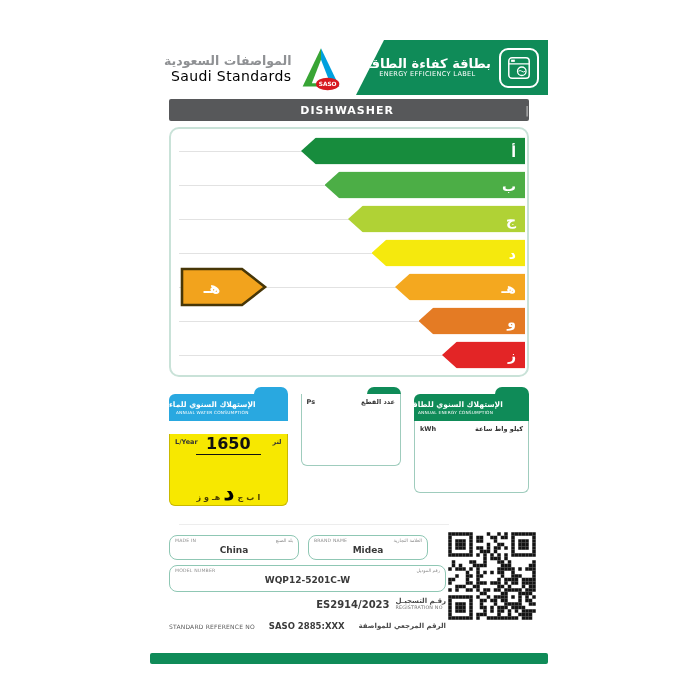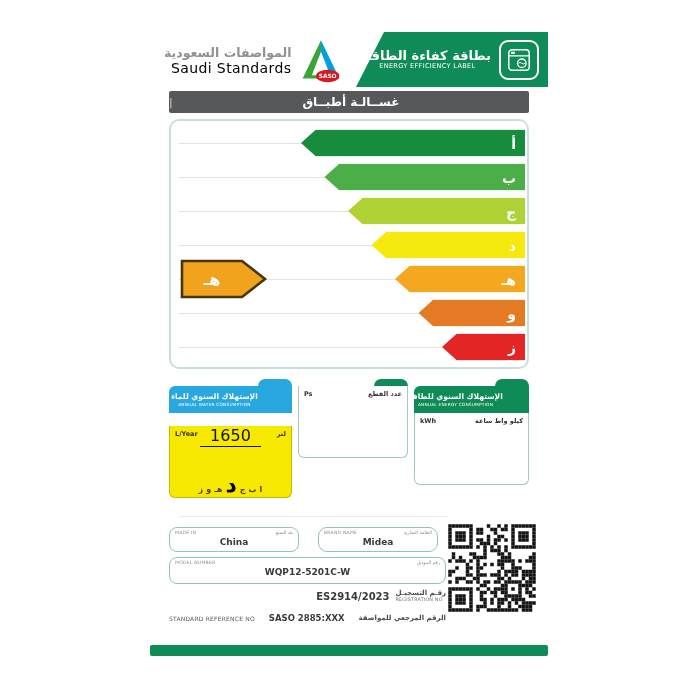--- a/index.html
+++ b/index.html
@@ -1,18 +1,18 @@
 <!DOCTYPE html>
 <html><head>
 <meta charset="utf-8">
 <style>
   html,body{margin:0;padding:0;background:#fff;}
   .page{position:relative;width:700px;height:700px;background:#fff;overflow:hidden;
         font-family:"DejaVu Sans","Liberation Sans",sans-serif;color:#222;}
-  .label{position:absolute;left:150px;top:32px;width:398px;}
+  .label{position:absolute;left:150px;top:40px;width:398px;}
   .inner{padding:0 19px;}
 
   
   .hdr{position:relative;height:55px;}
   .logo{position:absolute;left:14px;top:6px;display:flex;align-items:center;gap:5px;}
   .logo-text{text-align:right;line-height:1.15;}
   .logo-ar{font-size:12.5px;font-weight:bold;color:#8f9194;}
   .logo-en{font-size:14px;color:#000000;letter-spacing:.4px;}
   .badge{position:absolute;right:0;top:0;width:192px;height:55px;background:#0f8b58;
          clip-path:polygon(28px 0,100% 0,100% 100%,0 100%);
@@ -38,52 +38,52 @@
   .garrow{position:absolute;right:2px;top:50%;transform:translateY(-50%);height:27px;
           clip-path:polygon(0 50%,15px 0,100% 0,100% 100%,15px 100%);
           display:flex;align-items:center;justify-content:flex-end;
           padding-right:9px;box-sizing:border-box;}
   .gletter{color:#fff;font-weight:bold;font-size:14px;line-height:1;}
   .indicator{position:absolute;left:9px;width:88px;height:40px;}
   .ind-letter{position:absolute;left:0;right:24px;top:0;bottom:0;display:flex;
               align-items:center;justify-content:center;color:#fff;font-weight:bold;font-size:16px;}
 
   
-  .boxes{margin-top:10px;display:flex;gap:6px;height:112px;}
+  .boxes{margin-top:10px;display:flex;gap:13px;height:112px;}
   .bx{position:relative;padding-top:7px;box-sizing:border-box;}
   .bx-water{width:124px;} .bx-cap{width:111px;} .bx-energy{width:115px;}
   .bx-tab{position:absolute;top:0;right:0;width:34px;height:34px;border-radius:7px;
           display:flex;align-items:center;justify-content:center;}
   .bx-head{position:relative;height:27px;border-radius:6px 0 0 0;color:#fff;
            display:flex;flex-direction:column;align-items:center;justify-content:center;
            padding-right:32px;box-sizing:border-box;line-height:1.25;}
   .bh-ar{font-size:7.5px;font-weight:bold;white-space:nowrap;}
   .bh-en{font-size:4.3px;letter-spacing:.2px;white-space:nowrap;}
   .green{background:#0f8b58;} .blue{background:#29a8e0;}
   .bx-body{position:relative;height:72px;border:1.5px solid #9fccbd;border-top:none;
            border-radius:0 0 6px 6px;background:#fff;box-sizing:border-box;}
   .bx-body.yellow{background:#f7e800;border-color:#c9b900;}
   .u-left{position:absolute;left:5px;top:4px;font-size:6.5px;font-weight:bold;color:#333;}
   .u-right{position:absolute;right:5px;top:4px;font-size:6.5px;font-weight:bold;color:#333;}
   .bx-val{text-align:center;margin-top:28px;font-size:19px;font-weight:bold;color:#111;}
   .w-val-wrap{text-align:center;margin-top:13px;}
-  .w-val{display:inline-block;font-size:16px;font-weight:normal;color:#111;
+  .w-val{display:inline-block;font-size:16px;font-weight:bold;color:#111;
          border-bottom:1.5px solid #111;padding:0 10px 1px;}
   .wscale{position:absolute;bottom:3px;left:0;right:0;direction:rtl;display:flex;
           justify-content:center;align-items:flex-end;gap:3px;
           font-size:8px;font-weight:bold;color:#4a3f00;}
   .wscale .big{font-size:22px;line-height:18px;color:#000;}
 
   
   .details{position:relative;margin-top:36px;height:106px;}
   .d-topline{position:absolute;top:-11px;left:10px;width:270px;height:1px;background:#ededed;}
-  .fieldrow{display:flex;gap:19px;width:277px;}
+  .fieldrow{display:flex;gap:9px;width:277px;}
   .field{position:relative;border:1.5px solid #8fc7b4;border-radius:8px;height:25px;
          background:#fff;box-sizing:border-box;}
-  .f-made{width:130px;} .f-brand{width:120px;border-radius:9px;}
+  .f-made{width:130px;} .f-brand{width:120px;}
   .f-model{width:277px;height:27px;margin-top:5px;}
   .f-lab-en{position:absolute;left:5px;top:2px;font-size:4.6px;color:#8d8d8d;letter-spacing:.2px;}
   .f-lab-ar{position:absolute;right:5px;top:2px;font-size:4.6px;color:#8d8d8d;}
   .f-val{text-align:center;margin-top:9px;font-size:9px;font-weight:bold;color:#3a3a3a;}
   .regline{width:277px;display:flex;justify-content:flex-end;align-items:center;gap:6px;margin-top:5px;}
   .reg-val{font-size:10px;font-weight:bold;color:#3a3a3a;}
   .reg-labels{text-align:left;line-height:1.2;}
   .reg-ar{font-size:7px;font-weight:bold;color:#4a4a4a;}
   .reg-en{font-size:4.8px;color:#6e6e6e;letter-spacing:.2px;}
   .stdline{width:277px;display:flex;justify-content:space-between;align-items:center;margin-top:10px;}
@@ -130,22 +130,22 @@
             <rect x="5.5" y="5" width="4" height="2.4" fill="#fff"></rect>
             <circle cx="17" cy="17.5" r="4.6" fill="none" stroke="#fff" stroke-width="1.4"></circle>
             <path d="M13.4 17.5 q1.8 -1.6 3.6 0 q1.8 1.6 3.6 0" fill="none" stroke="#fff" stroke-width="1"></path>
           </svg>
         </div>
       </div>
     </div>
 
     <div class="inner">
       <div class="prodbar">
+        <span class="pb-en">DISHWASHER</span>
         <span class="pb-div">|</span>
-        <span class="pb-ar">غســالـة أطبــاق</span>
       </div>
 
       <div class="panel">
         <div id="rating-rows">
             <div class="grow">
               <div class="gline"></div>
               <div class="garrow" style="background: rgb(23, 140, 61); width: 224px;">
                 <span class="gletter">أ</span>
               </div>
             </div>

